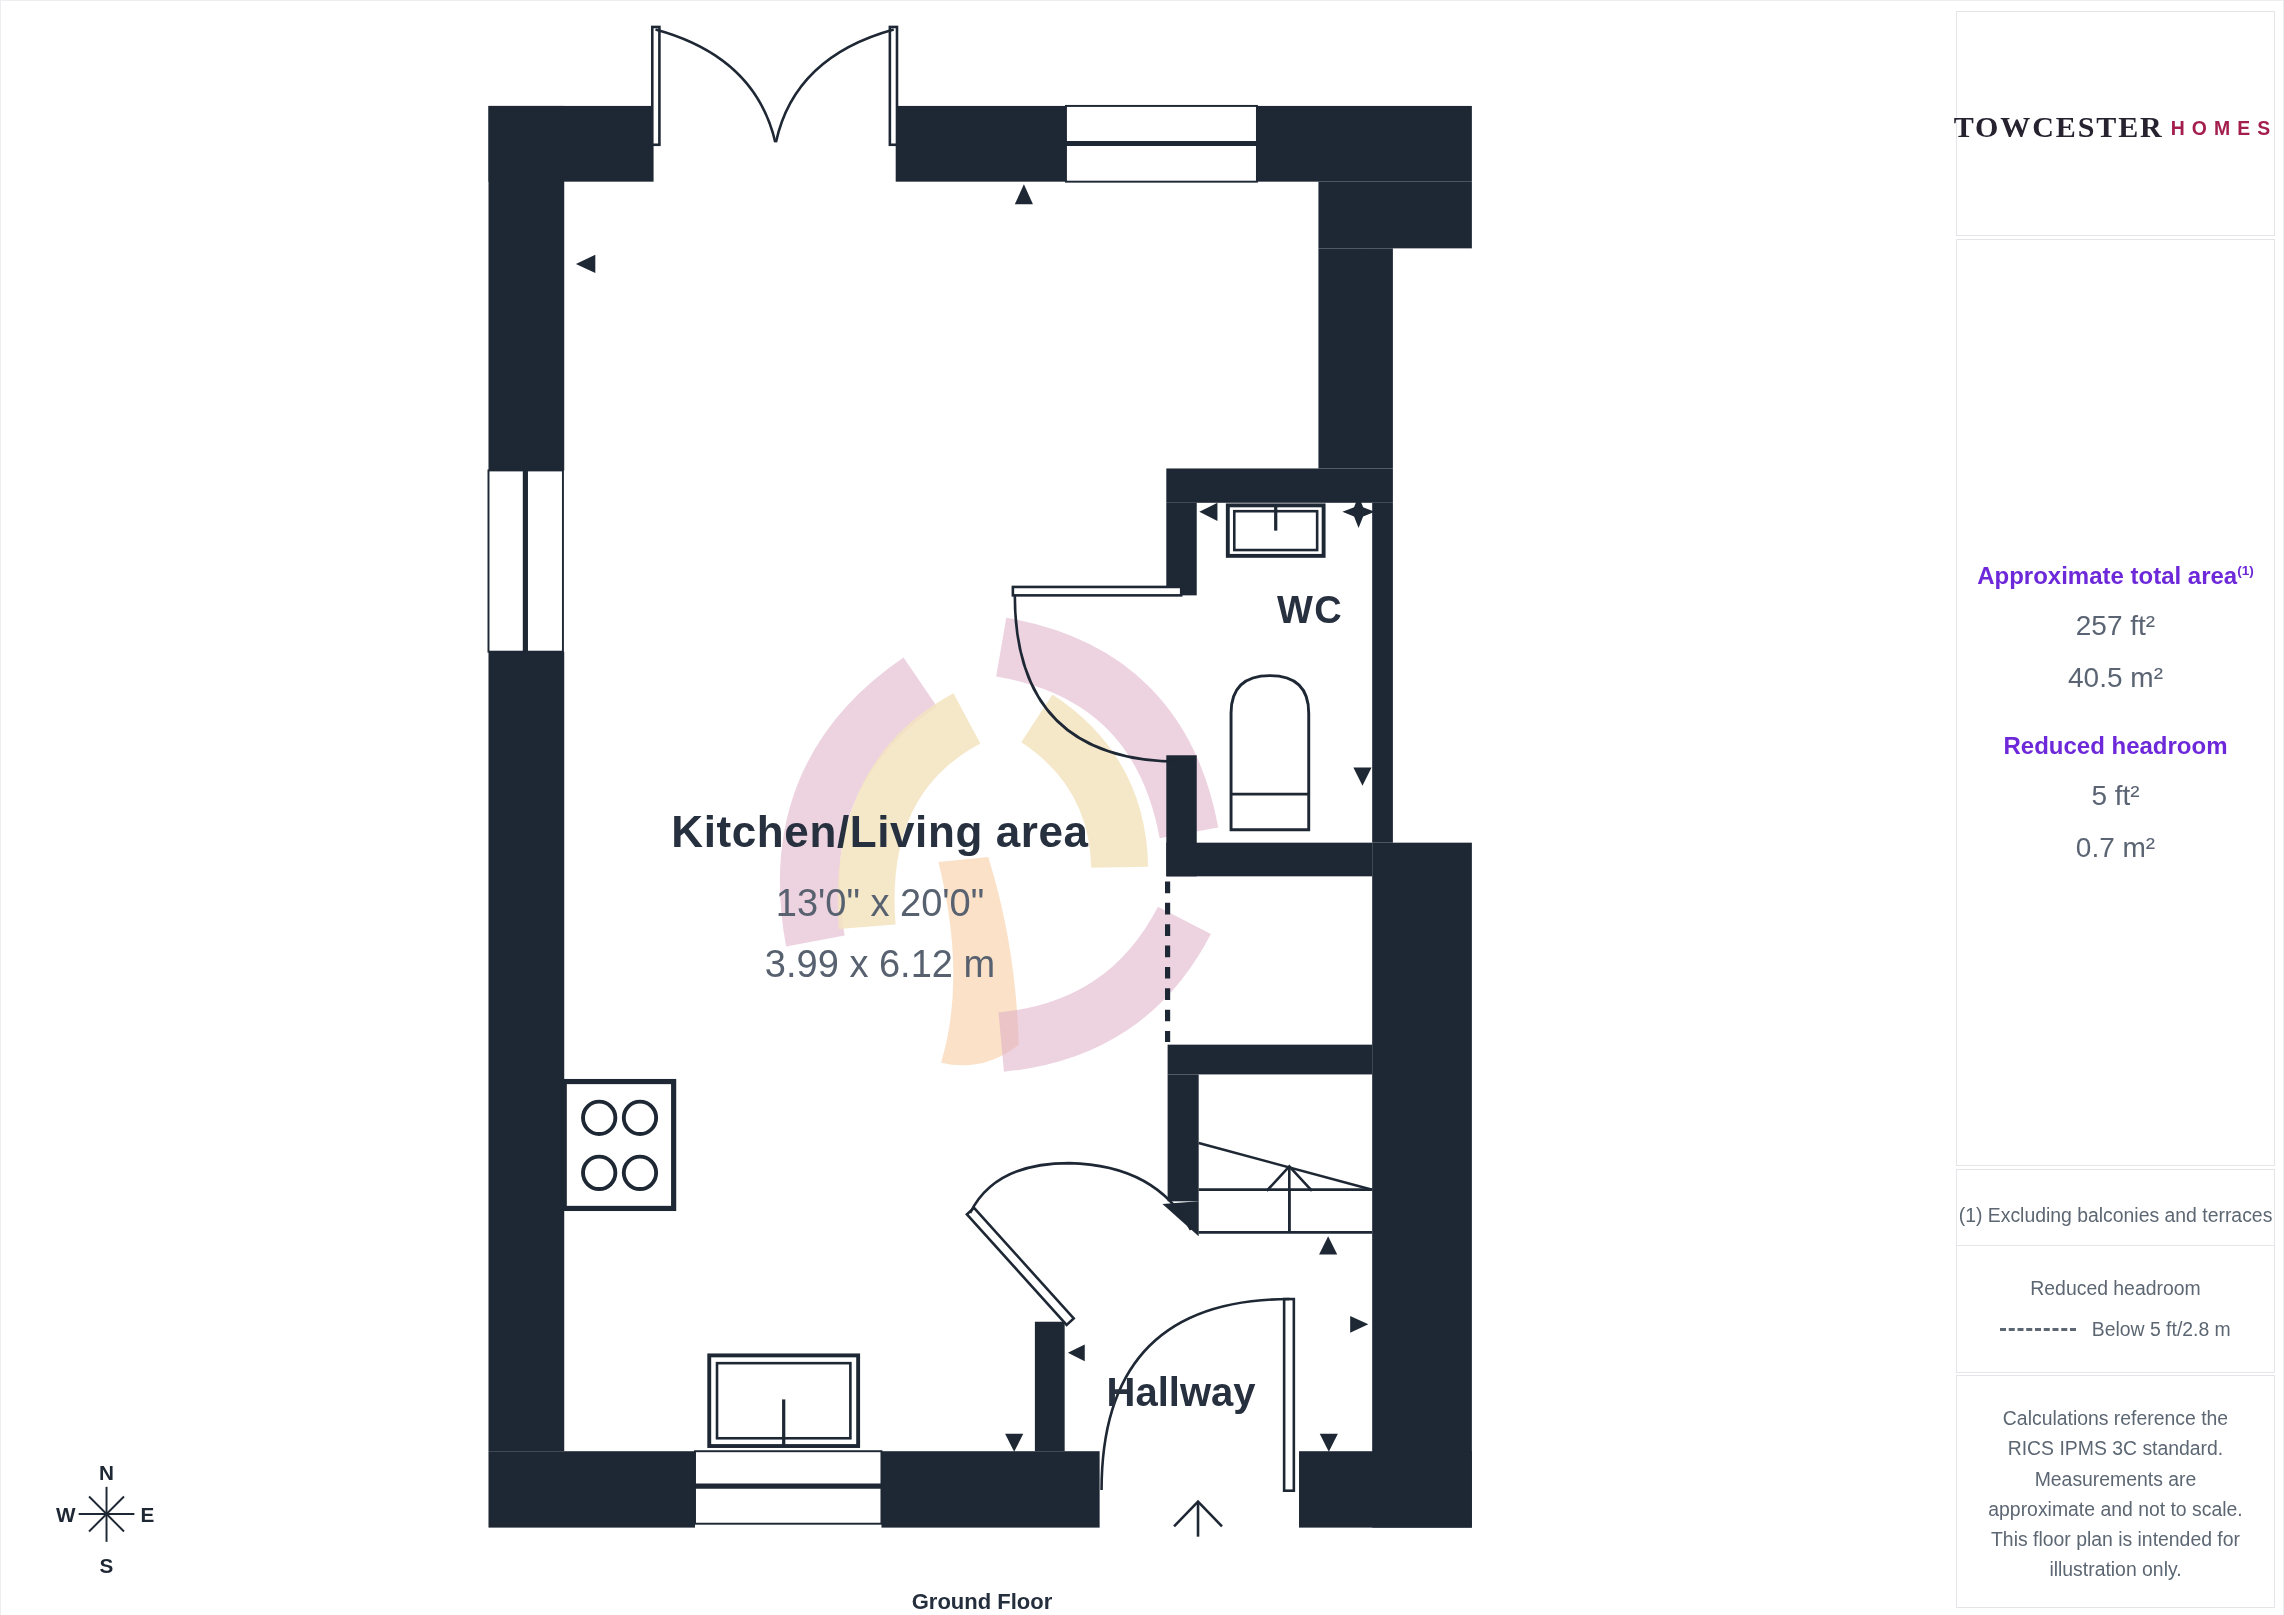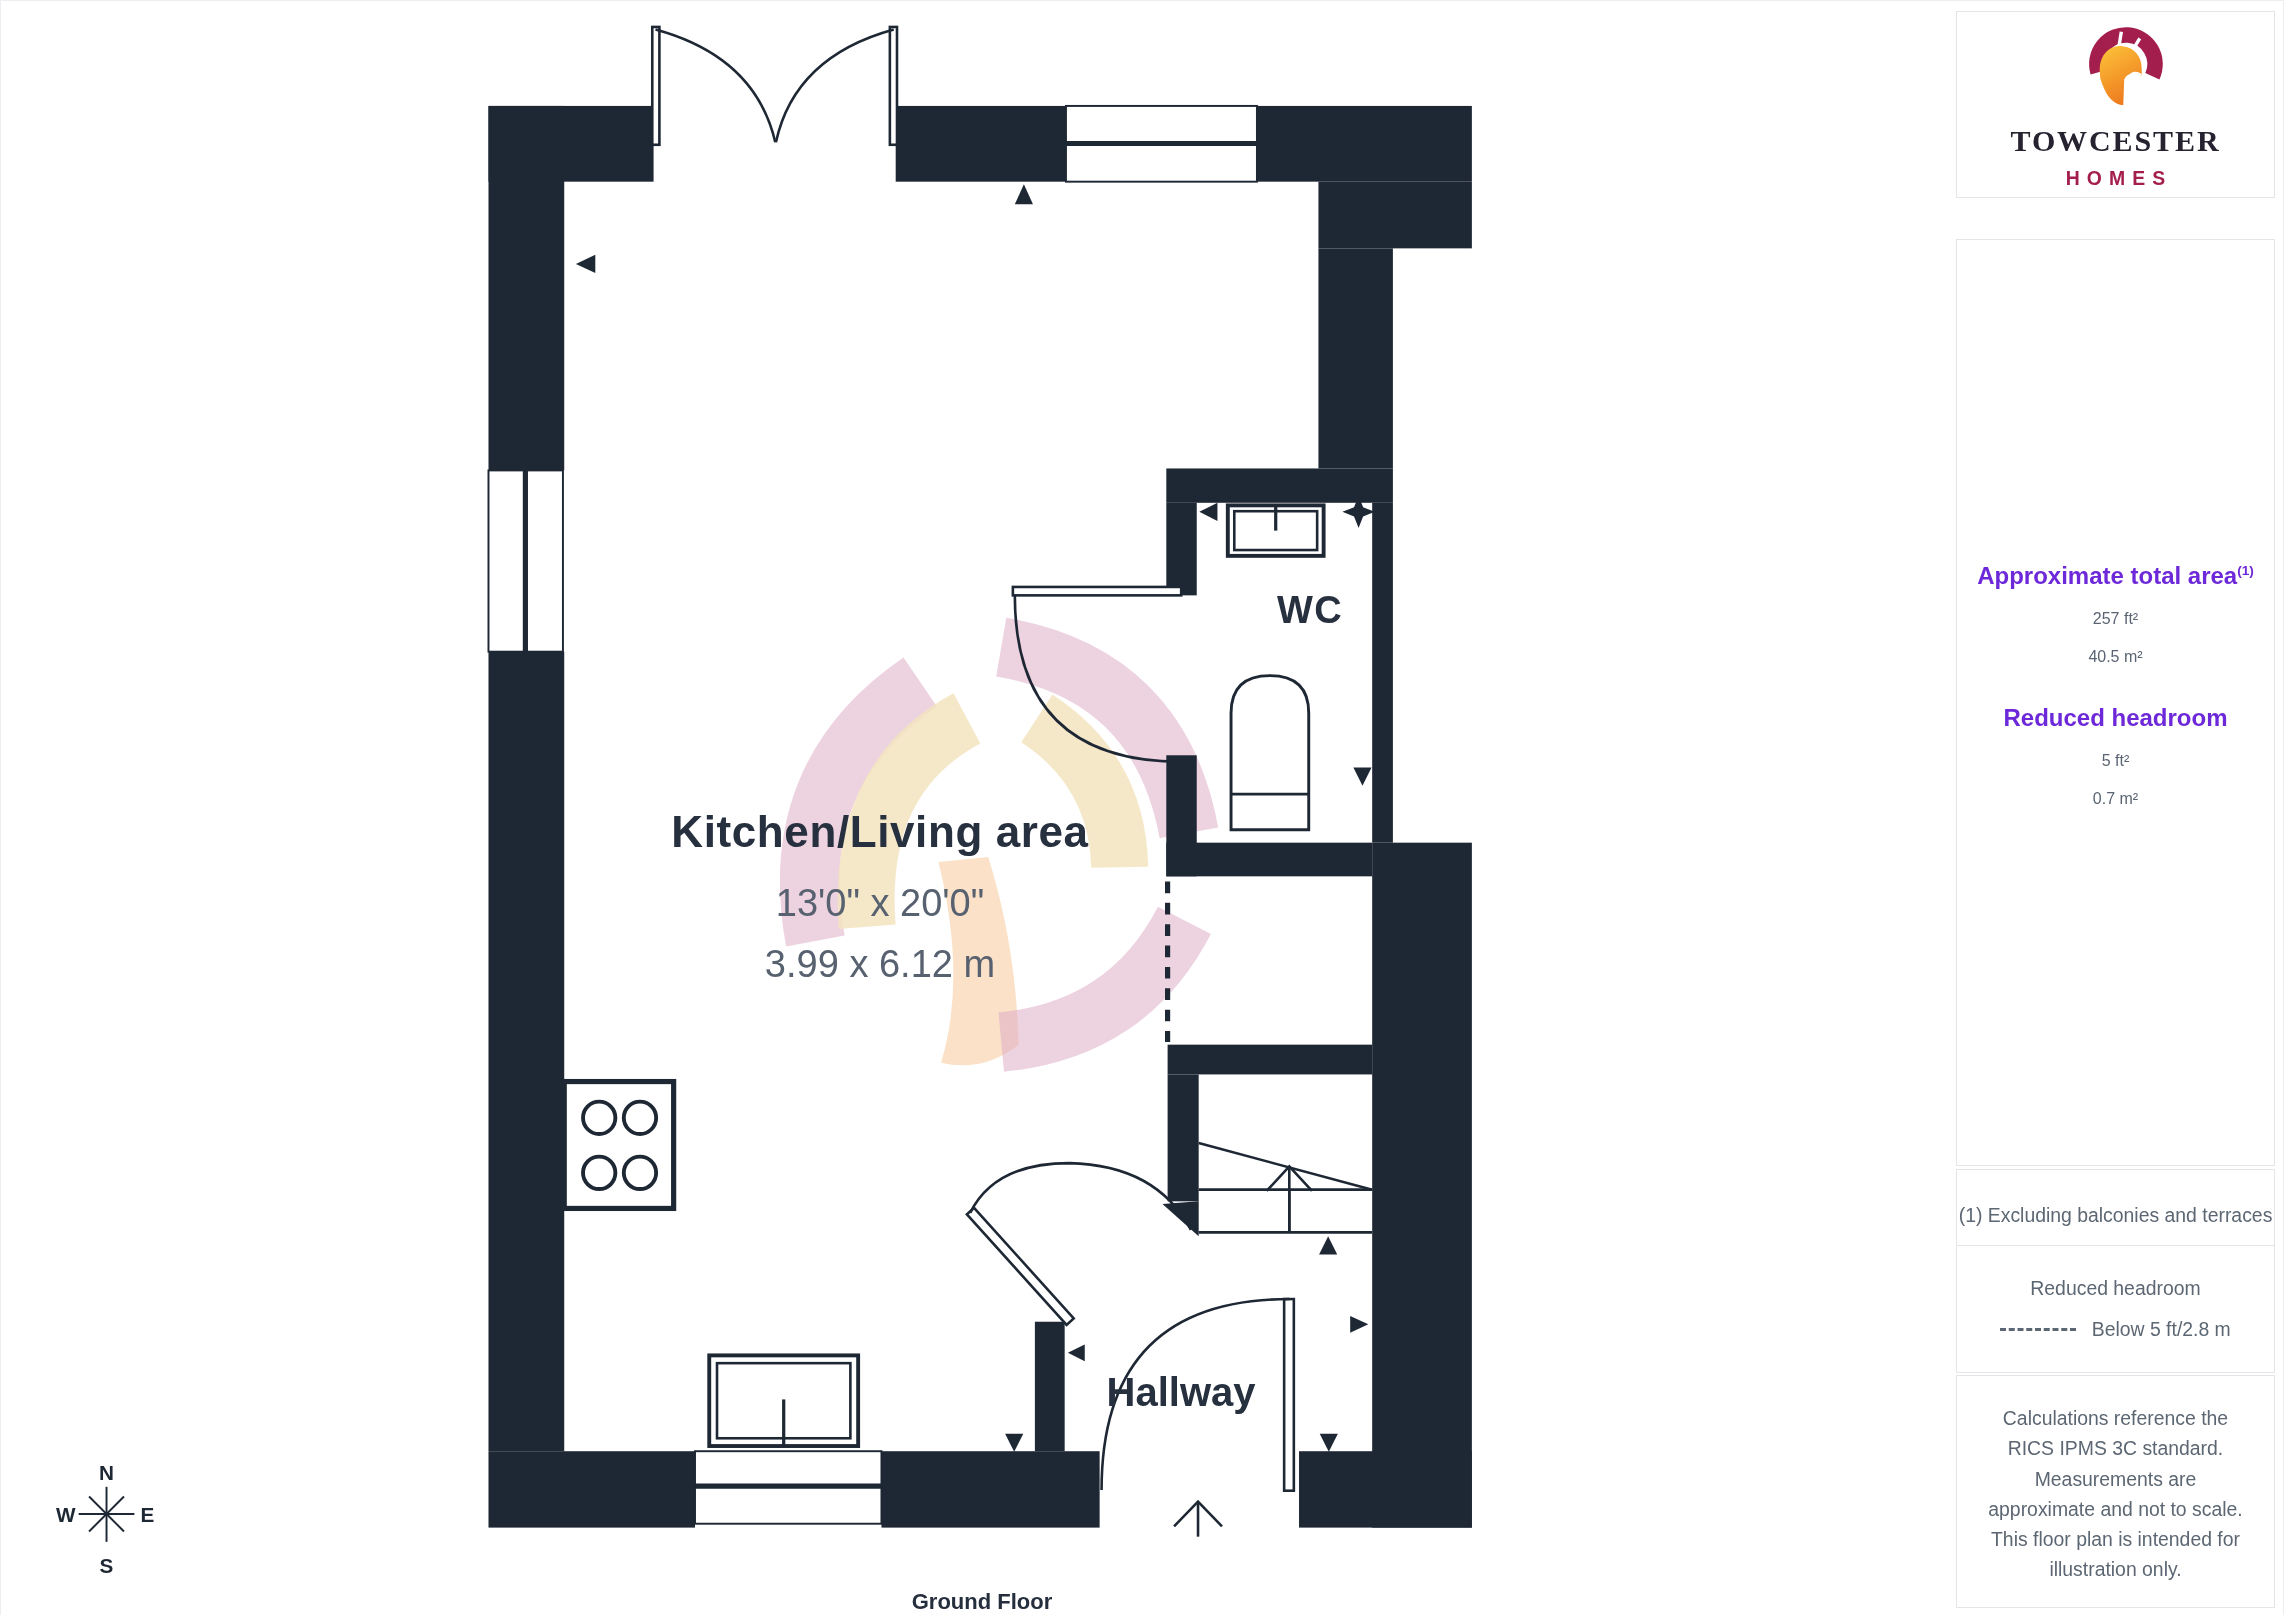--- a/index.html
+++ b/index.html
@@ -22,27 +22,27 @@
   .room-dim.first{margin-top:24.6px;}
   .room-dim + .room-dim{margin-top:18px;}
   .point-label{position:absolute;transform:translate(-50%,-50%);font-weight:700;color:var(--label);white-space:nowrap;}
   #wc-label{font-size:38px;letter-spacing:1.3px;}
   #hallway-label{font-size:40px;}
   #floor-label{position:absolute;transform:translate(-50%,-50%);font-size:22px;font-weight:700;color:#252e3d;white-space:nowrap;}
 
   
   #sidebar{position:absolute;left:1955px;top:0;width:320px;height:1616px;}
   .sb-box{position:absolute;left:0;width:319px;background:#fff;border:1.3px solid var(--border);box-sizing:border-box;}
-  #sb-logo{top:10.4px;height:187px;display:flex;flex-direction:column;align-items:center;justify-content:center;}
+  #sb-logo{top:10.4px;height:225px;display:flex;align-items:center;justify-content:center;}
   #sb-logo .brand-name{font-family:"Liberation Serif",serif;font-size:30px;font-weight:700;letter-spacing:1.9px;color:#262230;margin-top:6.5px;}
   #sb-logo .brand-sub{font-size:19.4px;font-weight:700;letter-spacing:7.1px;color:var(--crimson);margin-top:9px;text-indent:7.1px;}
   #sb-info{top:238px;height:927px;text-align:center;padding-top:322px;}
   .sb-h{font-size:24px;font-weight:700;color:#6d28d9;}
   .sb-h sup{font-size:13.6px;}
-  .sb-v{font-size:16px;color:#5a6473;margin-top:20px;}
+  .sb-v{font-size:28px;color:#5a6473;margin-top:20px;}
   .sb-gap{margin-top:38px;}
   #sb-foot{top:1168px;height:92px;display:flex;align-items:center;justify-content:center;font-size:19.4px;color:#5c6773;}
   #sb-legend{top:1244px;height:128px;display:flex;flex-direction:column;align-items:center;justify-content:center;gap:18px;font-size:19.4px;color:#5c6773;}
   .legend-row{display:flex;align-items:center;gap:15.5px;}
   .legend-dash{display:inline-block;width:76px;height:0;border-top:3.2px dashed #5c6773;}
   #sb-calc{top:1374px;height:233px;text-align:center;padding:27px 22px 14px 22px;font-size:19.4px;line-height:1.56;color:#5c6773;}
 </style>
 </head>
 <body>
 

